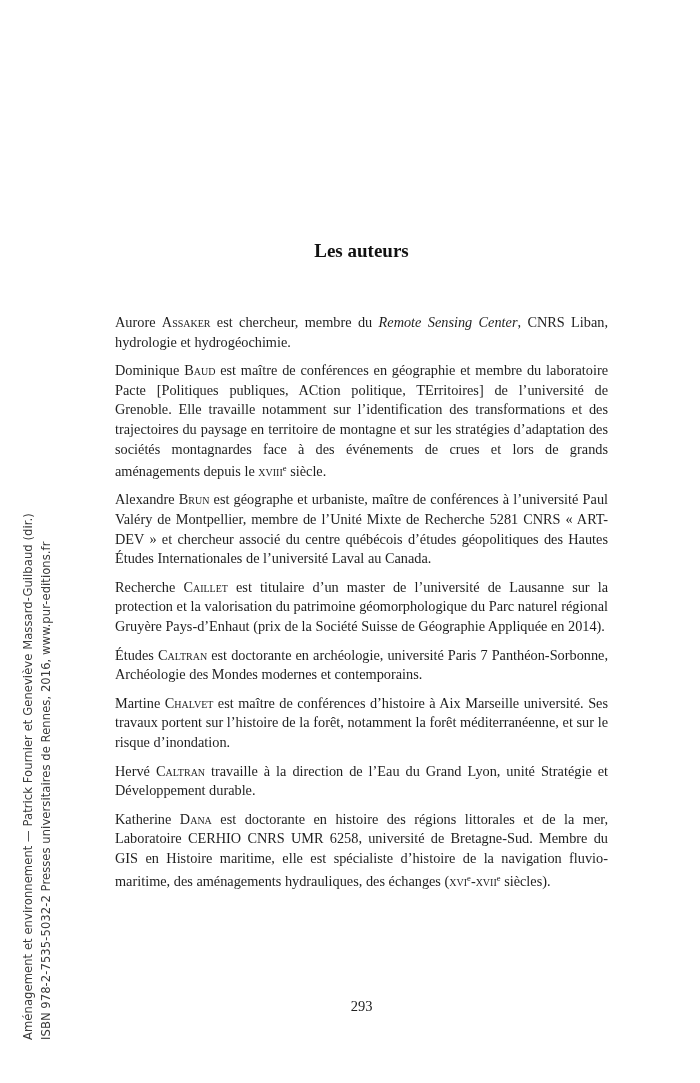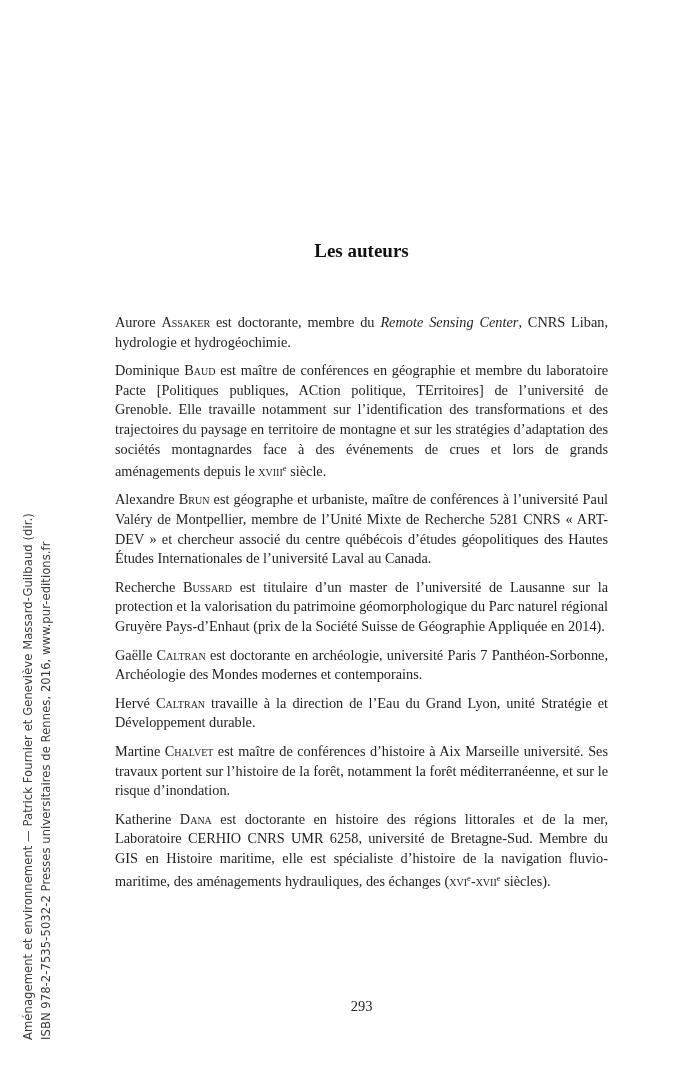--- a/index.html
+++ b/index.html
@@ -35,33 +35,33 @@
 
 <div class="side-note">
   <div>Aménagement et environnement — Patrick Fournier et Geneviève Massard-Guilbaud (dir.)</div>
   <div>ISBN 978-2-7535-5032-2 Presses universitaires de Rennes, 2016, www.pur-editions.fr</div>
 </div>
 
 <h1 class="page-title" style="margin:0;">Les auteurs</h1>
 
 <div class="body-text">
 
-  <p class="entry"><span>Aurore</span> <span class="sc">Assaker</span><span> est doctorante, membre du </span><span class="it">Remote Sensing Center</span><span>, CNRS Liban, hydrologie et hydrogéochimie.</span></p>
+  <p class="entry"><span>Aurore</span> <span class="sc">Assaker</span><span> est chercheur, membre du </span><span class="it">Remote Sensing Center</span><span>, CNRS Liban, hydrologie et hydrogéochimie.</span></p>
 
   <p class="entry"><span>Dominique</span> <span class="sc">Baud</span><span> est maître de conférences en géographie et membre du laboratoire Pacte [Politiques publiques, ACtion politique, TErritoires] de l’université de Grenoble. Elle travaille notamment sur l’identification des transformations et des trajectoires du paysage en territoire de montagne et sur les stratégies d’adaptation des sociétés montagnardes face à des événements de crues et lors de grands aménagements depuis le </span><span class="sc">xviii</span><span class="sup">e</span><span> siècle.</span></p>
 
   <p class="entry"><span>Alexandre</span> <span class="sc">Brun</span><span> est géographe et urbaniste, maître de conférences à l’université Paul Valéry de Montpellier, membre de l’Unité Mixte de Recherche 5281 CNRS « ART-DEV » et chercheur associé du centre québécois d’études géopolitiques des Hautes Études Internationales de l’université Laval au Canada.</span></p>
 
-  <p class="entry"><span>Recherche</span> <span class="sc">Bussard</span><span> est titulaire d’un master de l’université de Lausanne sur la protection et la valorisation du patrimoine géomorphologique du Parc naturel régional Gruyère Pays-d’Enhaut (prix de la Société Suisse de Géographie Appliquée en 2014).</span></p>
+  <p class="entry"><span>Recherche</span> <span class="sc">Caillet</span><span> est titulaire d’un master de l’université de Lausanne sur la protection et la valorisation du patrimoine géomorphologique du Parc naturel régional Gruyère Pays-d’Enhaut (prix de la Société Suisse de Géographie Appliquée en 2014).</span></p>
 
-  <p class="entry"><span>Gaëlle</span> <span class="sc">Caltran</span><span> est doctorante en archéologie, université Paris 7 Panthéon-Sorbonne, Archéologie des Mondes modernes et contemporains.</span></p>
+  <p class="entry"><span>Études</span> <span class="sc">Caltran</span><span> est doctorante en archéologie, université Paris 7 Panthéon-Sorbonne, Archéologie des Mondes modernes et contemporains.</span></p>
+
+  <p class="entry"><span>Martine</span> <span class="sc">Chalvet</span><span> est maître de conférences d’histoire à Aix Marseille université. Ses travaux portent sur l’histoire de la forêt, notamment la forêt méditerranéenne, et sur le risque d’inondation.</span></p>
 
   <p class="entry"><span>Hervé</span> <span class="sc">Caltran</span><span> travaille à la direction de l’Eau du Grand Lyon, unité Stratégie et Développement durable.</span></p>
-
-  <p class="entry"><span>Martine</span> <span class="sc">Chalvet</span><span> est maître de conférences d’histoire à Aix Marseille université. Ses travaux portent sur l’histoire de la forêt, notamment la forêt méditerranéenne, et sur le risque d’inondation.</span></p>
 
 
   <p class="entry"><span>Katherine</span> <span class="sc">Dana</span><span> est doctorante en histoire des régions littorales et de la mer, Laboratoire CERHIO CNRS UMR 6258, université de Bretagne-Sud. Membre du GIS en Histoire maritime, elle est spécialiste d’histoire de la navigation fluvio-maritime, des aménagements hydrauliques, des échanges (</span><span class="sc">xvi</span><span class="sup">e</span><span>-</span><span class="sc">xvii</span><span class="sup">e</span><span> siècles).</span></p>
 
 
 </div>
 
 <div class="page-number">293</div>
 
 </body></html>

